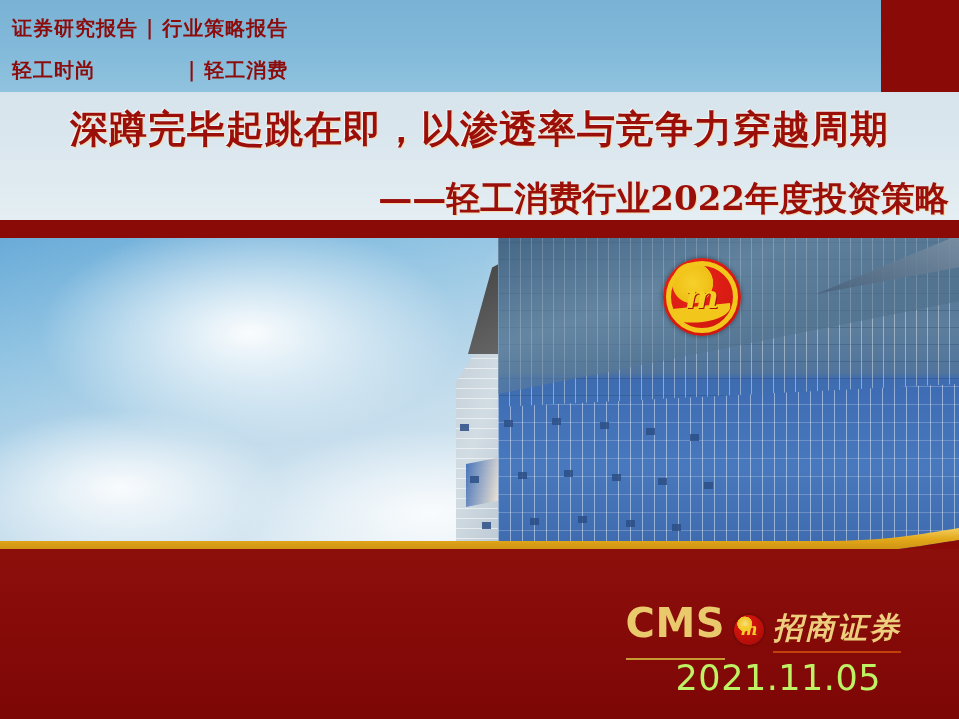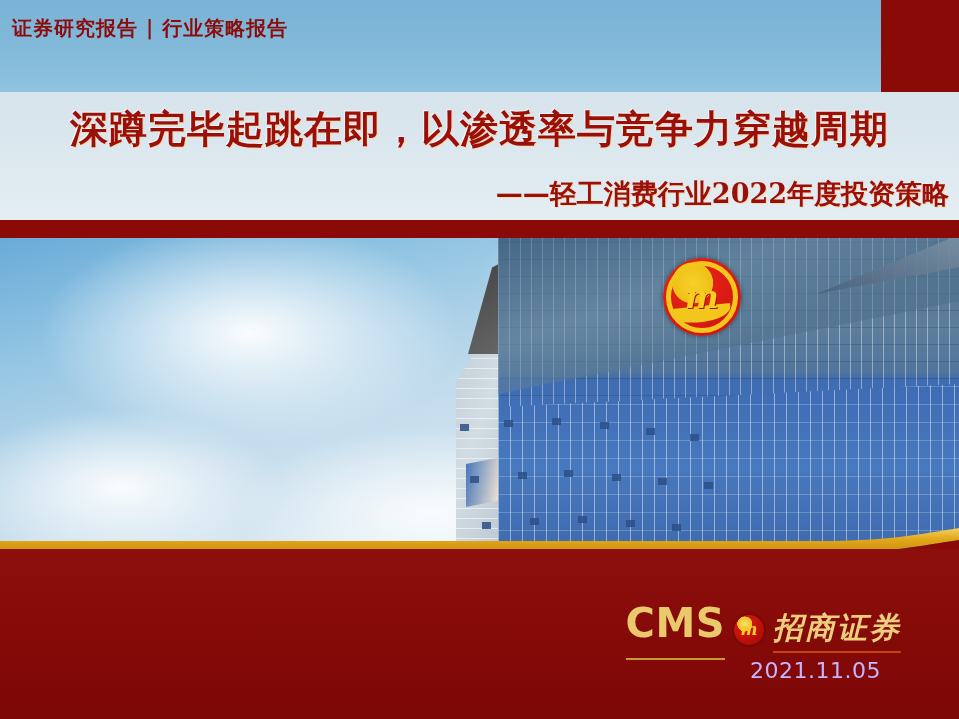--- a/index.html
+++ b/index.html
@@ -22,21 +22,21 @@
   .title-panel{position:absolute;left:0;top:92px;width:959px;height:128px;
                background:linear-gradient(180deg,#d8e4ec 0%,#dbe7ee 40%,#e4eef3 100%);}
   .main-title{position:absolute;left:0;top:12px;width:959px;text-align:center;
               color:#9b0f0b;font-weight:bold;
               font-family:"DejaVu Serif","Liberation Serif",serif;
               font-size:38px;letter-spacing:1px;white-space:nowrap;
               text-shadow:1px 1px 0 #f6d9b0,-1px -1px 0 rgba(255,255,255,.6);}
   .sub-title{position:absolute;right:10px;top:84px;
              color:#9b0f0b;font-weight:bold;
              font-family:"DejaVu Serif","Liberation Serif",serif;
-             font-size:27px;letter-spacing:0px;white-space:nowrap;
+             font-size:34px;letter-spacing:0px;white-space:nowrap;
              text-shadow:1px 1px 0 #f6d9b0;}
 
   
   .photo{position:absolute;left:0;top:238px;width:959px;height:311px;
          overflow:hidden;background:#cfe3f1;}
   .sky{position:absolute;inset:0;
        background:
          radial-gradient(ellipse 340px 180px at 250px 95px, rgba(255,255,255,.95) 0%, rgba(255,255,255,0) 62%),
          radial-gradient(ellipse 250px 120px at 120px 250px, rgba(255,255,255,.9) 0%, rgba(255,255,255,0) 65%),
          radial-gradient(ellipse 300px 130px at 430px 275px, rgba(255,255,255,.85) 0%, rgba(255,255,255,0) 65%),
@@ -116,31 +116,34 @@
   .logo-badge{width:30px;height:30px;border-radius:50%;
             background:radial-gradient(circle at 36% 30%,#fbe07a 0%,#efc01e 26%,#d3140d 27%,#9c0a06 100%);
             position:relative;box-shadow:0 0 3px rgba(0,0,0,.5);}
   .logo-badge span{position:absolute;inset:0;display:block;color:#f6ce2a;
             font-weight:bold;font-style:italic;font-size:16px;line-height:30px;
             text-align:center;font-family:"DejaVu Serif","Liberation Serif",serif;}
   .logo-cn{font-family:"DejaVu Serif","Liberation Serif",serif;
            font-weight:bold;font-style:italic;font-size:30px;color:#ecce7c;
            letter-spacing:2px;border-bottom:2px solid #c2410c;padding-bottom:2px;}
 
-  .date{position:absolute;right:78px;top:658px;color:#c4b5fd;
+  .date{position:absolute;right:78px;top:658px;color:#bef264;
         font-family:"DejaVu Sans","Liberation Sans",sans-serif;
-        font-size:22px;letter-spacing:.5px;}
+        font-size:35px;letter-spacing:.5px;}
 </style>
 </head>
 <body>
 
 <div class="page">
 
   <div class="top-band">
     <div class="hdr-line hdr-line-1">证券研究报告 | 行业策略报告</div>
+    <div class="hdr-line hdr-line-2">
+      <span>轻工时尚</span><span class="hdr-gap"></span><span>| 轻工消费</span>
+    </div>
   </div>
 
   <div class="title-panel">
     <div class="main-title">深蹲完毕起跳在即，以渗透率与竞争力穿越周期</div>
     <div class="sub-title">——轻工消费行业2022年度投资策略</div>
   </div>
 
   <div class="photo">
     <div class="sky"></div>
 

